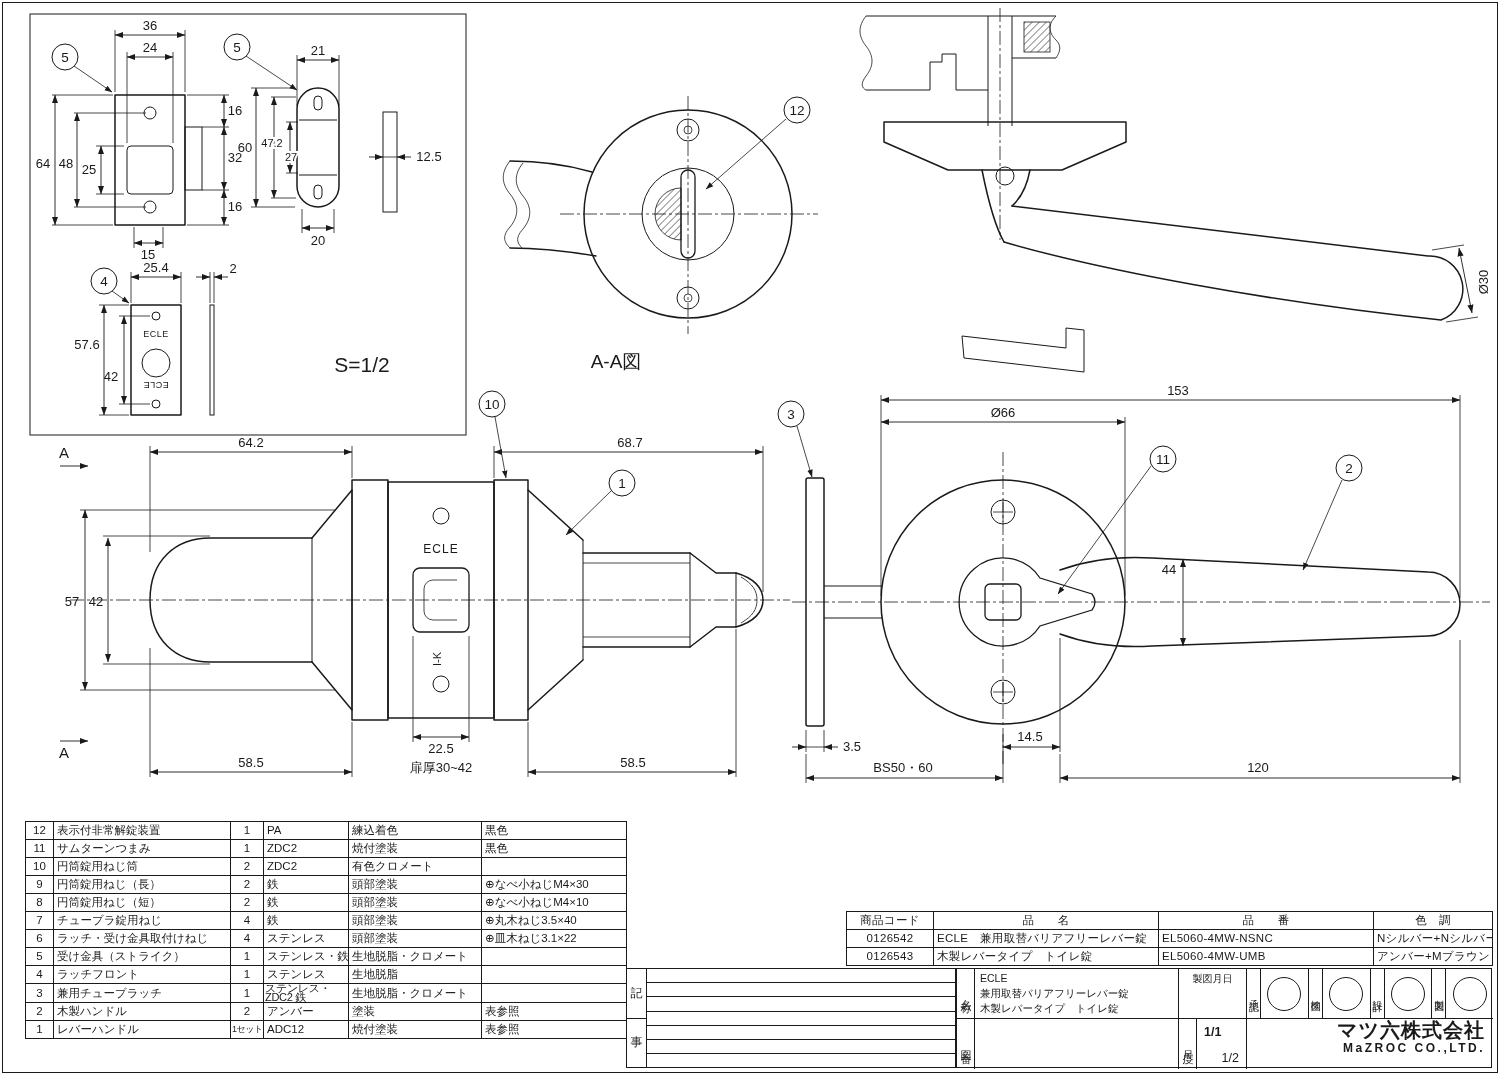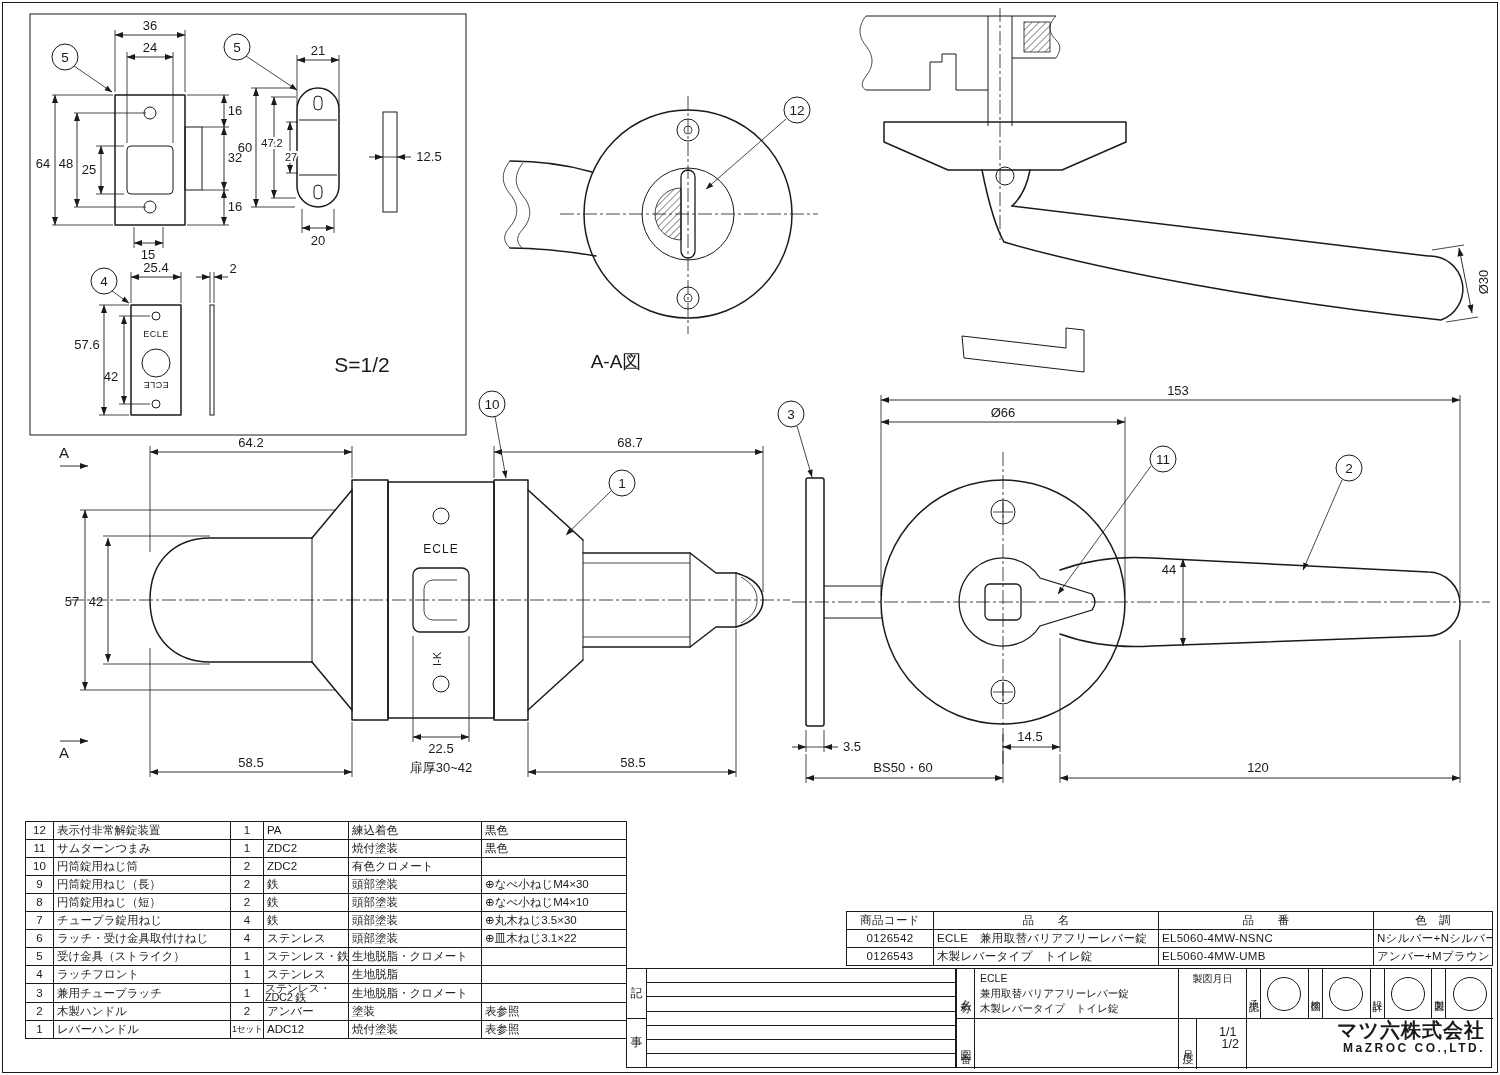--- a/index.html
+++ b/index.html
@@ -52,22 +52,22 @@
   .tb-name-content { flex:1; padding:2px 5px; font-size:10.5px; line-height:1.45; }
   .tb-dwg { left:0; top:50px; width:222px; height:50px; border-right:1px solid #1a1a1a; display:flex; }
   .tb-date { left:222px; top:0; width:68px; height:50px; border-right:1px solid #1a1a1a; border-bottom:1px solid #1a1a1a; font-size:10px; text-align:center; padding-top:3px; }
   .tb-stamps { left:290px; top:0; width:246px; height:50px; border-bottom:1px solid #1a1a1a; display:flex; }
   .stamp { flex:1; display:flex; border-right:1px solid #1a1a1a; }
   .stamp:last-child { border-right:none; }
   .slab { width:14px; border-right:1px solid #1a1a1a; writing-mode:vertical-rl; letter-spacing:2px; font-size:10px; display:flex; align-items:center; justify-content:center; }
   .scircle { width:34px; height:34px; border:1px solid #1a1a1a; border-radius:50%; margin:auto; }
   .tb-scale { left:222px; top:50px; width:68px; height:50px; border-right:1px solid #1a1a1a; display:flex; }
   .sc-vals { flex:1; position:relative; font-size:12.5px; }
-  .sc1 { position:absolute; top:6px; left:22px; }
-  .sc2 { position:absolute; bottom:18px; right:7px; }
+  .sc1 { position:absolute; top:6px; left:7px;font-weight:bold; }
+  .sc2 { position:absolute; bottom:4px; right:7px; }
   .tb-co { left:290px; top:50px; width:246px; height:50px; display:flex; flex-direction:column; align-items:flex-end; justify-content:flex-start; padding-right:8px; }
   .co-jp { font-size:20px; font-weight:bold; letter-spacing:1px; line-height:1.1; }
   .co-en { font-size:12px; font-weight:bold; letter-spacing:2.5px; }
 </style>
 </head>
 <body>
 
 <div class="sheet">
 
 <svg id="cad" width="1500" height="820" viewBox="0 0 1500 820">
@@ -344,21 +344,21 @@
       <td>鉄</td>
       <td>頭部塗装</td>
       <td>⊕なべ小ねじM4×10</td>
     </tr>
     <tr>
       <td class="ta-c">7</td>
       <td>チューブラ錠用ねじ</td>
       <td class="ta-c">4</td>
       <td>鉄</td>
       <td>頭部塗装</td>
-      <td>⊕丸木ねじ3.5×30</td>
+      <td>⊕丸木ねじ3.5×40</td>
     </tr>
     <tr>
       <td class="ta-c">6</td>
       <td>ラッチ・受け金具取付けねじ</td>
       <td class="ta-c">4</td>
       <td>ステンレス</td>
       <td>頭部塗装</td>
       <td>⊕皿木ねじ3.1×22</td>
     </tr>
     <tr>

